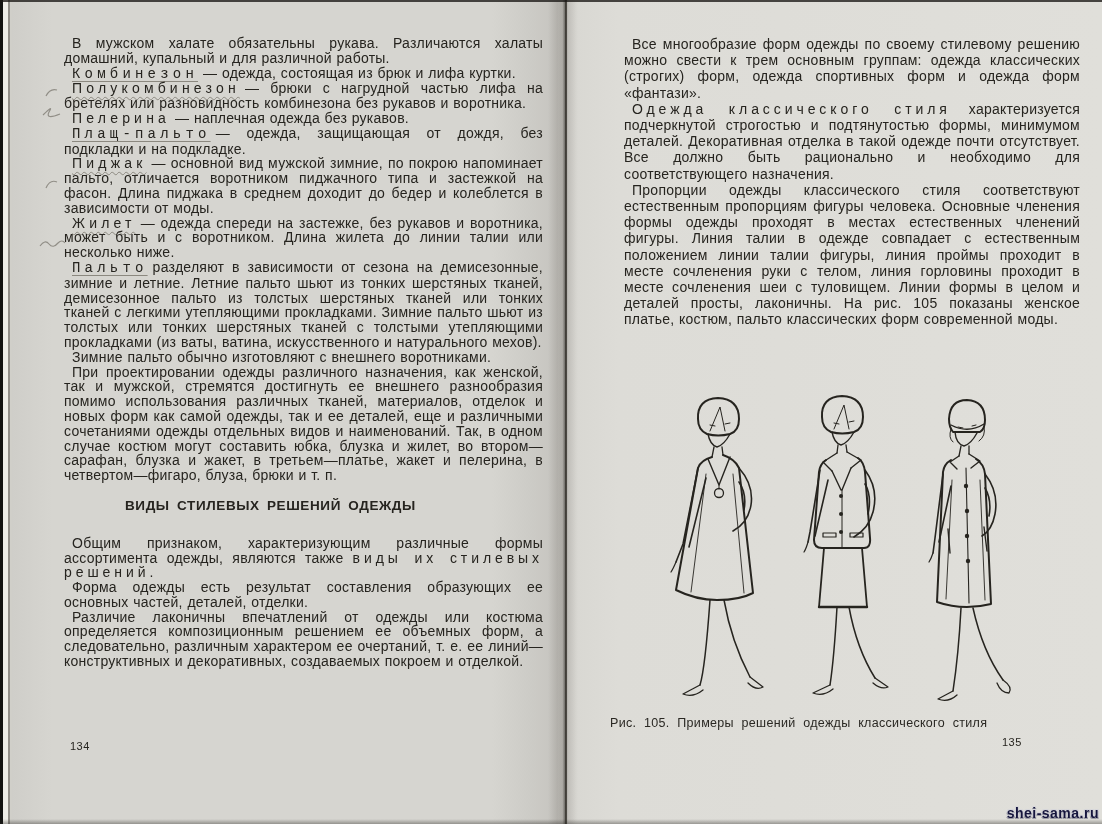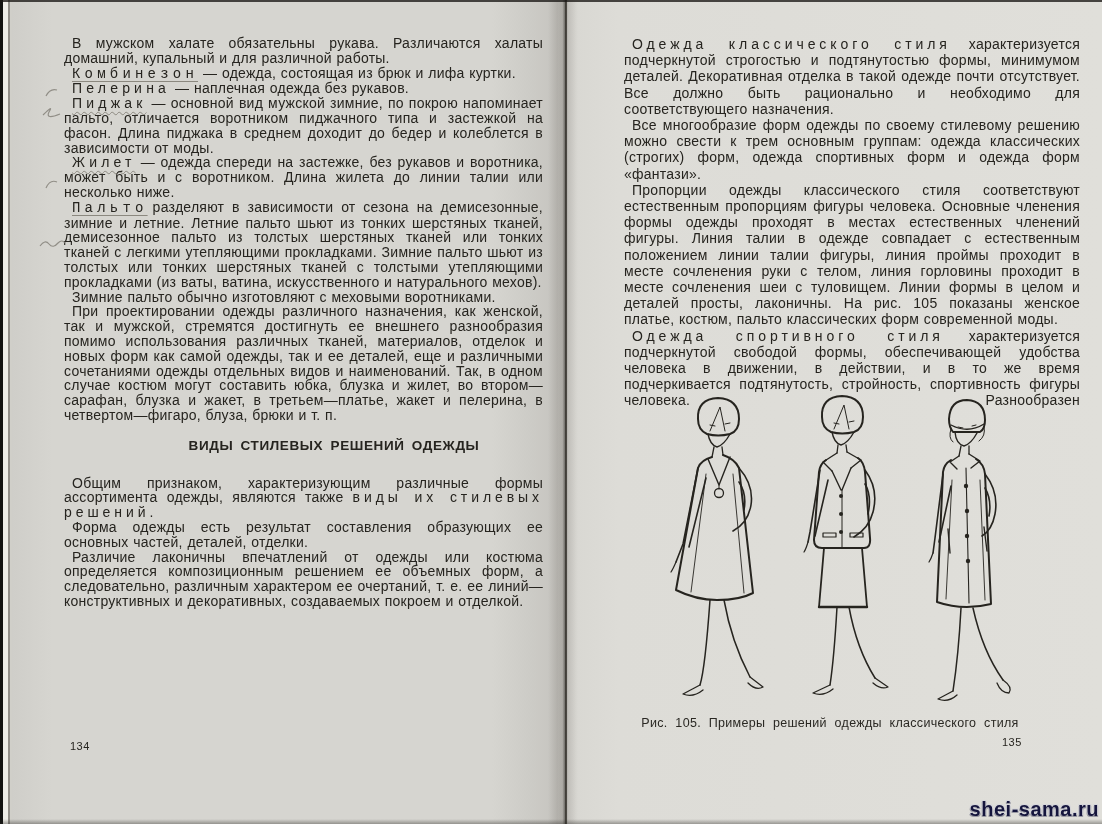--- a/index.html
+++ b/index.html
@@ -30,29 +30,29 @@
   
   .textcol{position:absolute;text-align:justify;letter-spacing:.25px;word-spacing:.5px;}
   .text-left{left:64px;top:36px;width:479px;font-size:14px;line-height:14.8px;}
   .text-right{left:624px;top:36px;width:456px;font-size:14px;line-height:16.2px;}
   .para{margin:0;text-indent:8px;}
   .para.cont{text-align-last:justify;}
   .term{letter-spacing:.3em;margin-right:5px;}
   .spread{letter-spacing:.28em;}
   .u-line{text-decoration:underline;text-decoration-color:#8b887f;text-decoration-thickness:1px;text-underline-offset:3px;font-family:Liberation Mono, monospace;}
   .u-wavy{text-decoration:underline wavy;text-decoration-color:#8b887f;text-decoration-thickness:1px;text-underline-offset:3px;}
-  .heading{margin:16px 0 22px 61px;font-size:13.5px;font-weight:bold;letter-spacing:.6px;word-spacing:3px;text-align:center;text-indent:0;}
+  .heading{margin:16px 0 22px 61px;font-size:13.5px;font-weight:bold;letter-spacing:.6px;word-spacing:3px;text-align:left;text-indent:0;}
   .pn{position:absolute;font-size:11px;letter-spacing:.5px;}
   .pn-left{left:70px;top:740px;}
   .pn-right{left:1002px;top:736px;}
-  .caption{position:absolute;left:610px;top:716px;width:440px;text-align:center;
+  .caption{position:absolute;left:610px;top:716px;width:440px;
     font-size:12.5px;letter-spacing:.3px;word-spacing:4px;color:#2a2823;}
   .figure{position:absolute;left:640px;top:388px;width:430px;height:325px;}
   .pencil{position:absolute;left:38px;top:70px;width:28px;height:230px;}
-  .watermark{position:absolute;right:3px;bottom:3px;font-size:20px;font-weight:bold;
+  .watermark{position:absolute;right:3px;bottom:3px;font-size:14px;font-weight:bold;
     color:#15153d;letter-spacing:.5px;
     text-shadow:-1px -1px 0 #d6d6da,1px -1px 0 #d6d6da,-1px 1px 0 #9a9aa4,1px 1px 0 #9a9aa4;}
 </style>
 </head>
 <body>
 
 <div class="scan">
   <div class="page page-left"></div>
   <div class="page page-right"></div>
   <div class="gutter"></div>
@@ -60,48 +60,49 @@
   <div class="edge e1"></div>
   <div class="edge e2"></div>
   <div class="edge e3"></div>
   <div class="edge e4"></div>
   <div class="top-line"></div>
   <div class="bottom-shade"></div>
 
   <div class="textcol text-left">
     <p class="para"><span>В мужском халате обязательны рукава. Различаются халаты домашний, купальный и для различной работы.</span></p>
     <p class="para"><span class="term u-line">Комбинезон</span><span>— одежда, состоящая из брюк и лифа куртки.</span></p>
+    <p class="para"><span class="term u-wavy">Полукомбинезон</span><span>— брюки с нагрудной частью лифа на бретелях или разновидность комбинезона без рукавов и воротника.</span></p>
     <p class="para"><span class="term">Пелерина</span><span>— наплечная одежда без рукавов.</span></p>
+    <p class="para"><span class="term u-line">Плащ-пальто</span><span>— одежда, защищающая от дождя, без подкладки и на подкладке.</span></p>
     <p class="para"><span class="term u-wavy">Пиджак</span><span>— основной вид мужской зимние, по покрою напоминает пальто, отличается воротником пиджачного типа и застежкой на фасон. Длина пиджака в среднем доходит до бедер и колеблется в зависимости от моды.</span></p>
     <p class="para"><span class="term u-wavy">Жилет</span><span>— одежда спереди на застежке, без рукавов и воротника, может быть и с воротником. Длина жилета до линии талии или несколько ниже.</span></p>
     <p class="para"><span class="term u-line">Пальто</span><span>разделяют в зависимости от сезона на демисезонные, зимние и летние. Летние пальто шьют из тонких шерстяных тканей, демисезонное пальто из толстых шерстяных тканей или тонких тканей с легкими утепляющими прокладками. Зимние пальто шьют из толстых или тонких шерстяных тканей с толстыми утепляющими прокладками (из ваты, ватина, искусственного и натурального мехов).</span></p>
-    <p class="para"><span>Зимние пальто обычно изготовляют с меховыми воротниками.</span></p>
+    <p class="para"><span>Зимние пальто обычно изготовляют с внешнего воротниками.</span></p>
     <p class="para"><span>При проектировании одежды различного назначения, как женской, так и мужской, стремятся достигнуть ее внешнего разнообразия помимо использования различных тканей, материалов, отделок и новых форм как самой одежды, так и ее деталей, еще и различными сочетаниями одежды отдельных видов и наименований. Так, в одном случае костюм могут составить юбка, блузка и жилет, во втором—сарафан, блузка и жакет, в третьем—платье, жакет и пелерина, в четвертом—фигаро, блуза, брюки и т. п.</span></p>
     <h3 class="heading">ВИДЫ СТИЛЕВЫХ РЕШЕНИЙ ОДЕЖДЫ</h3>
     <p class="para"><span>Общим признаком, характеризующим различные формы ассортимента одежды, являются также </span><span class="spread">виды их стилевых решений</span><span>.</span></p>
     <p class="para"><span>Форма одежды есть результат составления образующих ее основных частей, деталей, отделки.</span></p>
     <p class="para"><span>Различие лаконичны впечатлений от одежды или костюма определяется композиционным решением ее объемных форм, а следовательно, различным характером ее очертаний, т. е. ее линий—конструктивных и декоративных, создаваемых покроем и отделкой.</span></p>
   </div>
 
   <svg class="pencil" viewBox="0 0 28 230">
     <g stroke="#85827a" stroke-width="1.2" fill="none" opacity="0.85">
       <path d="M8 26 q4 -8 11 -6"></path>
       <path d="M5 45 q11 -11 6 -3 q-4 8 11 2"></path>
       <path d="M8 118 q4 -9 11 -6"></path>
       <path d="M2 176 q5 -7 9 -2 q4 5 9 -1 q4 -4 7 0"></path>
     </g>
   </svg>
 
   <div class="pn pn-left">134</div>
 
   <div class="textcol text-right">
+    <p class="para"><span>Все многообразие форм одежды по своему стилевому решению можно свести к трем основным группам: одежда классических (строгих) форм, одежда спортивных форм и одежда форм «фантази».</span></p>
     <p class="para"><span class="spread">Одежда классического стиля</span><span> характеризуется подчеркнутой строгостью и подтянутостью формы, минимумом деталей. Декоративная отделка в такой одежде почти отсутствует. Все должно быть рационально и необходимо для соответствующего назначения.</span></p>
-    <p class="para"><span>Все многообразие форм одежды по своему стилевому решению можно свести к трем основным группам: одежда классических (строгих) форм, одежда спортивных форм и одежда форм «фантази».</span></p>
     <p class="para"><span>Пропорции одежды классического стиля соответствуют естественным пропорциям фигуры человека. Основные членения формы одежды проходят в местах естественных членений фигуры. Линия талии в одежде совпадает с естественным положением линии талии фигуры, линия проймы проходит в месте сочленения руки с телом, линия горловины проходит в месте сочленения шеи с туловищем. Линии формы в целом и деталей просты, лаконичны. На рис. 105 показаны женское платье, костюм, пальто классических форм современной моды.</span></p>
-    <p class="para cont"><span class="spread">Одежда спортивного стиля</span><span> характеризуется подчеркнутой свободой формы, обеспечивающей удобства человека в движении, в действии, и в то же время подчеркивается подтянутость, стройность, спортивность фигуры человека. Разнообразен</span></p>
   </div>
 
   <div class="figure">
     <svg viewBox="0 0 430 325" width="430" height="325">
 
       <g transform="translate(20,4)" stroke="#26241f" fill="none" stroke-linecap="round" stroke-linejoin="round">
         <path d="M38 27 Q37 7 58 6 Q79 7 79 27 Q79 39 70 42 Q58 45 47 42 Q38 38 38 27 Z" stroke-width="2"></path>
         <path d="M50 39 L60 15 L65 39" stroke-width="1"></path>
         <path d="M48 42 Q50 53 57 55 Q64 53 70 42" stroke-width="1.4"></path>
         <path d="M50 33 l5 1 M65 32 l5 -1" stroke-width="1"></path>

